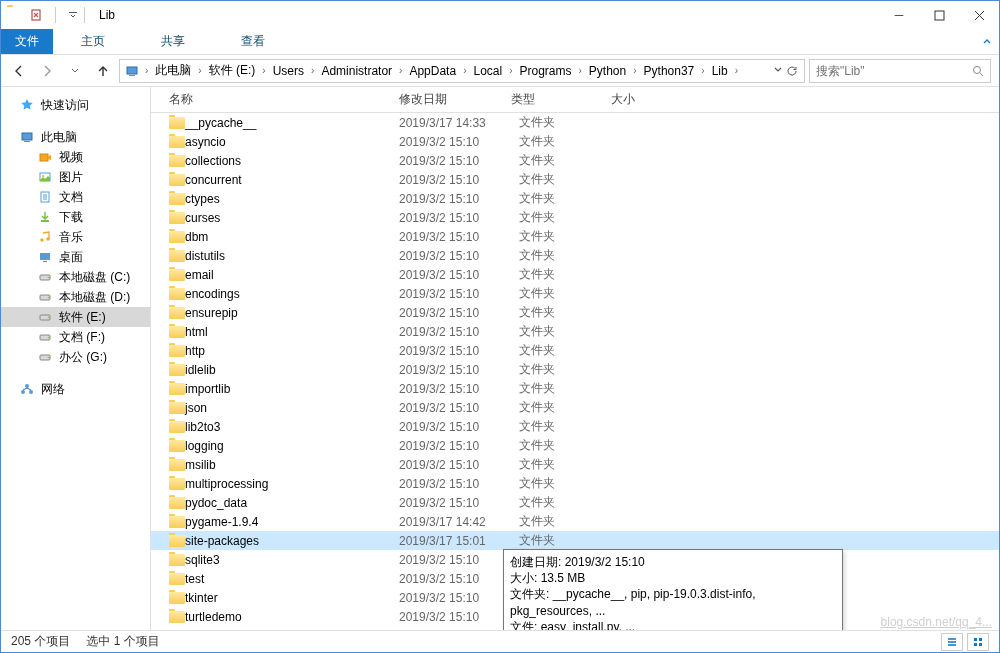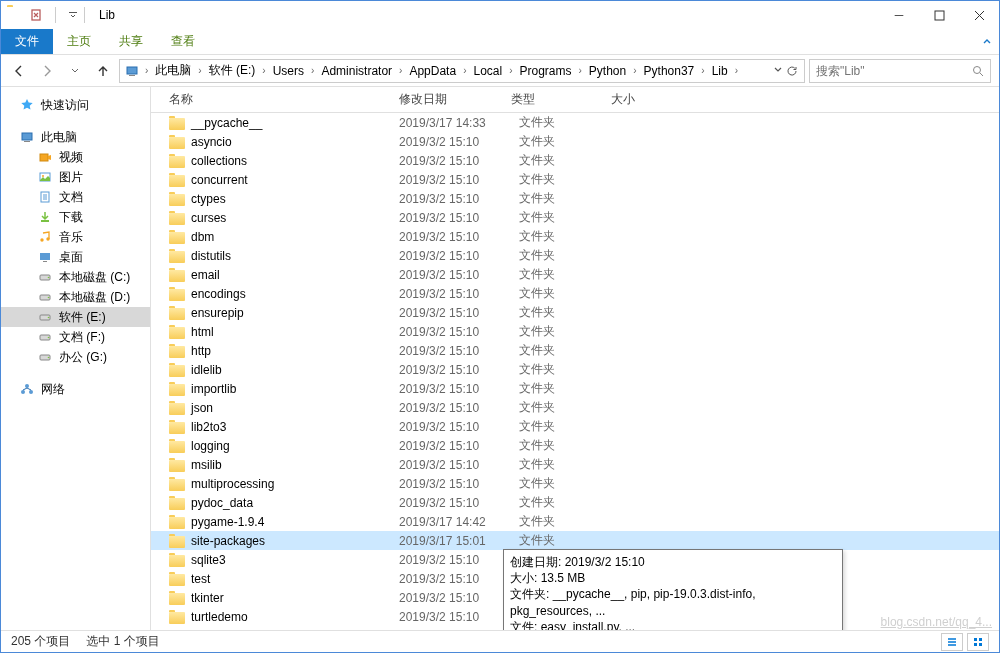--- a/index.html
+++ b/index.html
@@ -6,21 +6,21 @@
 body { background: #fff; width: 1000px; height: 653px; overflow: hidden; border: 1px solid #4b89d8; display: flex; flex-direction: column; }
 .titlebar { height: 28px; display: flex; align-items: center; padding-left: 6px; background: #fff; }
 .titlebar .ticon { width: 16px; height: 16px; margin-right: 6px; }
 .titlebar .qat { display: flex; gap: 6px; align-items: center; }
 .titlebar .sep { width: 1px; height: 16px; background: #ccc; margin: 0 6px; }
 .titlebar .title { margin-left: 8px; }
 .titlebar .wincontrols { margin-left: auto; display: flex; }
 .titlebar .wincontrols div { width: 40px; height: 26px; display: flex; align-items: center; justify-content: center; color: #333; }
 .menubar { height: 26px; display: flex; align-items: stretch; border-bottom: 1px solid #e0e0e0; }
 .menubar .file { background: #1979ca; color: #fff; padding: 4px 14px; display: flex; align-items: center; }
-.menubar .tab { padding: 4px 14px; display: flex; align-items: center; color: #4d7c0f; }
+.menubar .tab { padding: 4px 28px; display: flex; align-items: center; color: #0c4a6e; }
 .menubar .spacer { flex: 1; }
 .menubar .help { width: 24px; display: flex; align-items: center; justify-content: center; color: #1979ca; }
 .navbar { height: 32px; border-bottom: 1px solid #e0e0e0; display: flex; align-items: center; padding: 3px 8px 3px 6px; gap: 4px; }
 .navbtn { width: 24px; height: 24px; display: flex; align-items: center; justify-content: center; color: #666; }
 .navbtn.enabled { color: #333; }
 .addrbar { flex: 1; height: 24px; border: 1px solid #ccc; display: flex; align-items: center; padding: 0 2px; background: #fff; }
 .crumb { display: flex; align-items: center; padding: 0 4px; height: 100%; white-space: nowrap; }
 .chev { color: #666; padding: 0 3px; font-size: 10px; }
 .addr-icons { display: flex; gap: 3px; padding: 0 4px; }
 .searchbox { width: 182px; height: 24px; border: 1px solid #ccc; display: flex; align-items: center; padding: 0 6px; }
@@ -34,21 +34,21 @@
 .navicon { width: 16px; height: 16px; display: inline-flex; align-items: center; justify-content: center; }
 .filepane { flex: 1; display: flex; flex-direction: column; position: relative; }
 .colheader { height: 26px; display: flex; align-items: center; border-bottom: 1px solid #e0e0e0; padding-left: 18px; color: #444; }
 .col-name { width: 230px; }
 .col-date { width: 112px; }
 .col-type { width: 100px; }
 .col-size { width: 80px; }
 .filelist { flex: 1; overflow-y: auto; }
 .filerow { height: 19px; display: flex; align-items: center; padding-left: 18px; }
 .filerow.selected { background: #cce8ff; }
-.filerow .fname { width: 230px; display: flex; align-items: flex-end; gap: 6px; }
+.filerow .fname { width: 230px; display: flex; align-items: center; }
 .filerow .fdate { width: 112px; color: #666; }
 .filerow .ftype { width: 100px; color: #666; margin-left: 8px; }
 .folder-icon { width: 16px; height: 12px; background: linear-gradient(#ffe9a2, #f8cd59); border-radius: 1px; position: relative; }
 .folder-icon::before { content: ''; position: absolute; top: -2px; left: 0; width: 6px; height: 2px; background: #f8cd59; border-radius: 1px 1px 0 0; }
 .tooltip { position: absolute; left: 352px; top: 462px; border: 1px solid #767676; background: #fff; padding: 4px 6px; line-height: 1.35; box-shadow: 2px 2px 4px rgba(0,0,0,0.15); max-width: 340px; z-index: 100; }
 .statusbar { height: 22px; border-top: 1px solid #e0e0e0; display: flex; align-items: center; padding: 0 10px; gap: 16px; font-size: 12px; color: #333; }
 .statusbar .right { margin-left: auto; display: flex; gap: 4px; }
 .viewbtn { width: 22px; height: 18px; border: 1px solid #ccc; display: flex; align-items: center; justify-content: center; color: #0078d7; }
 .watermark { position: absolute; right: 8px; bottom: 24px; color: #bbb; font-size: 12px; opacity: .7; text-decoration: underline; }
 svg { display: block; }

